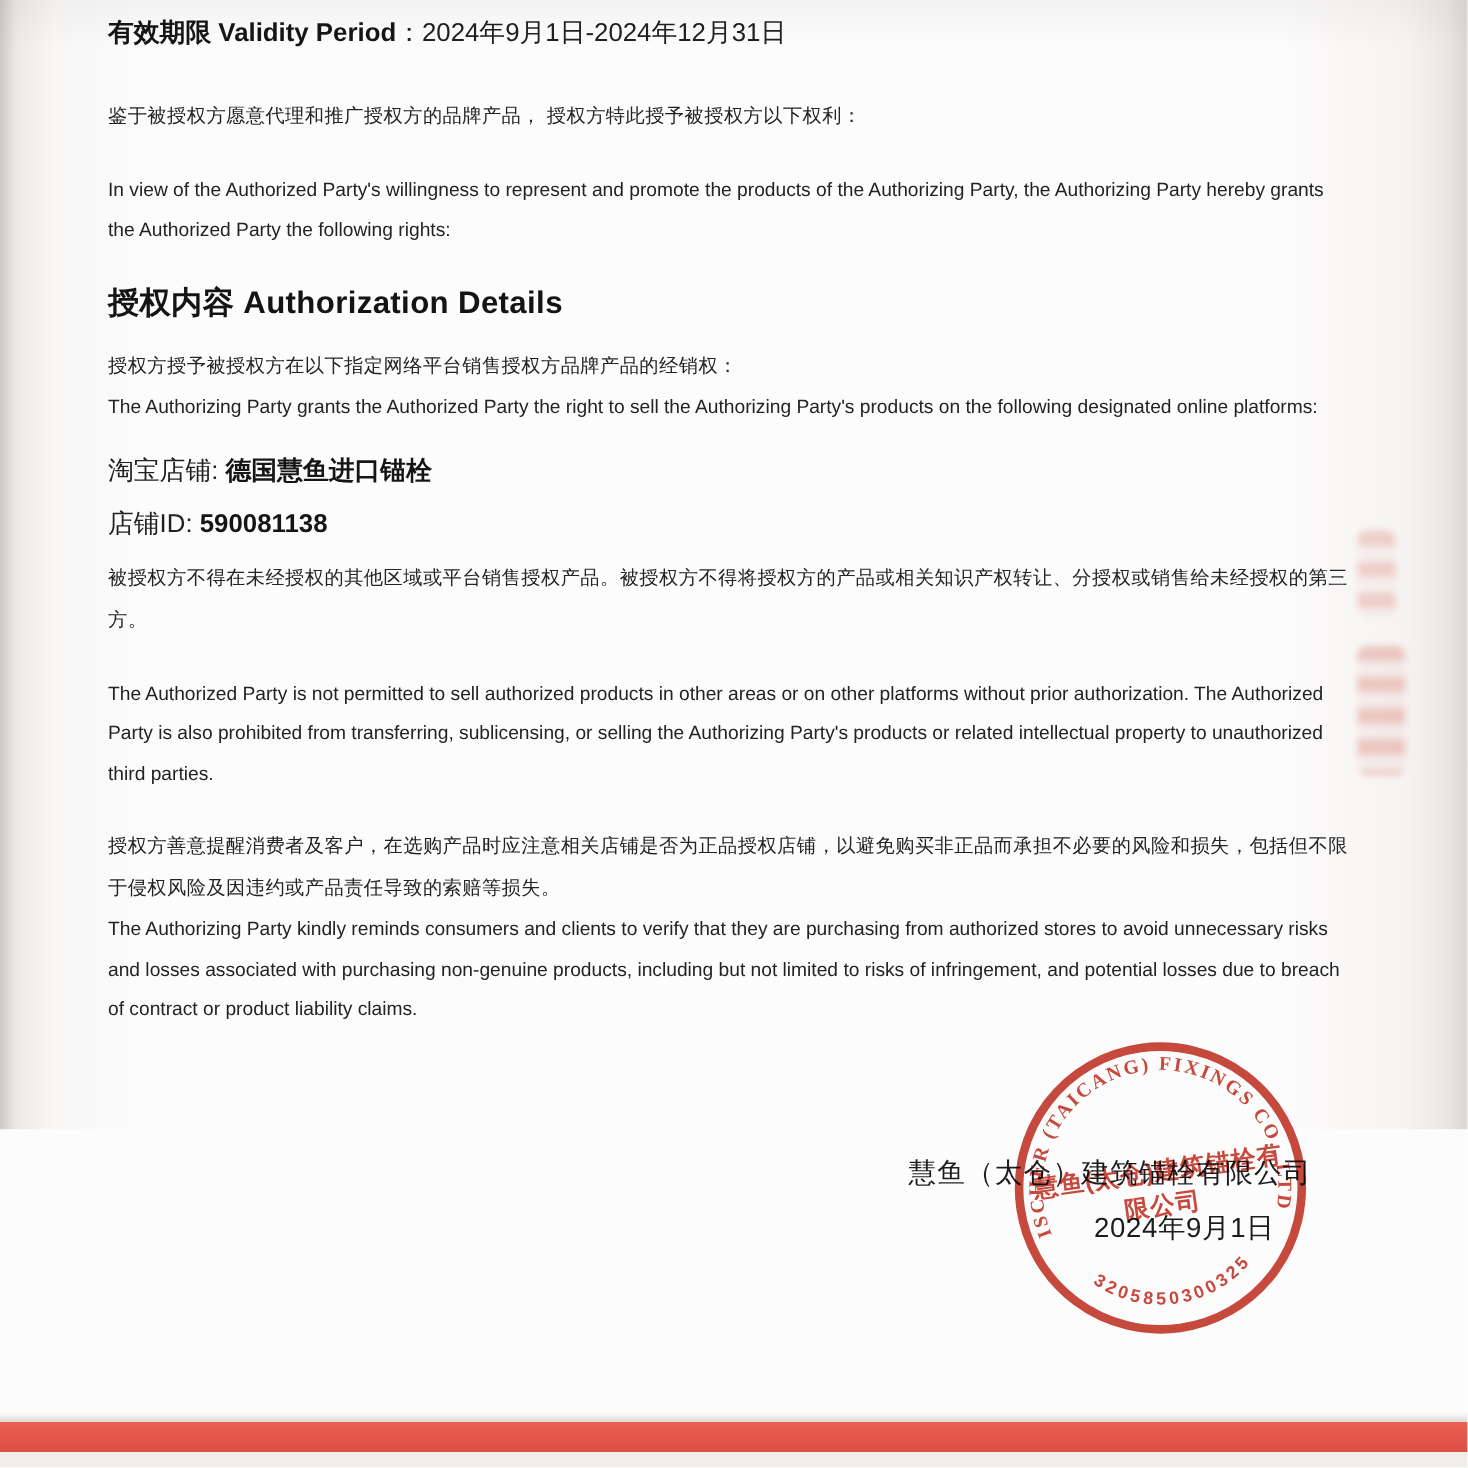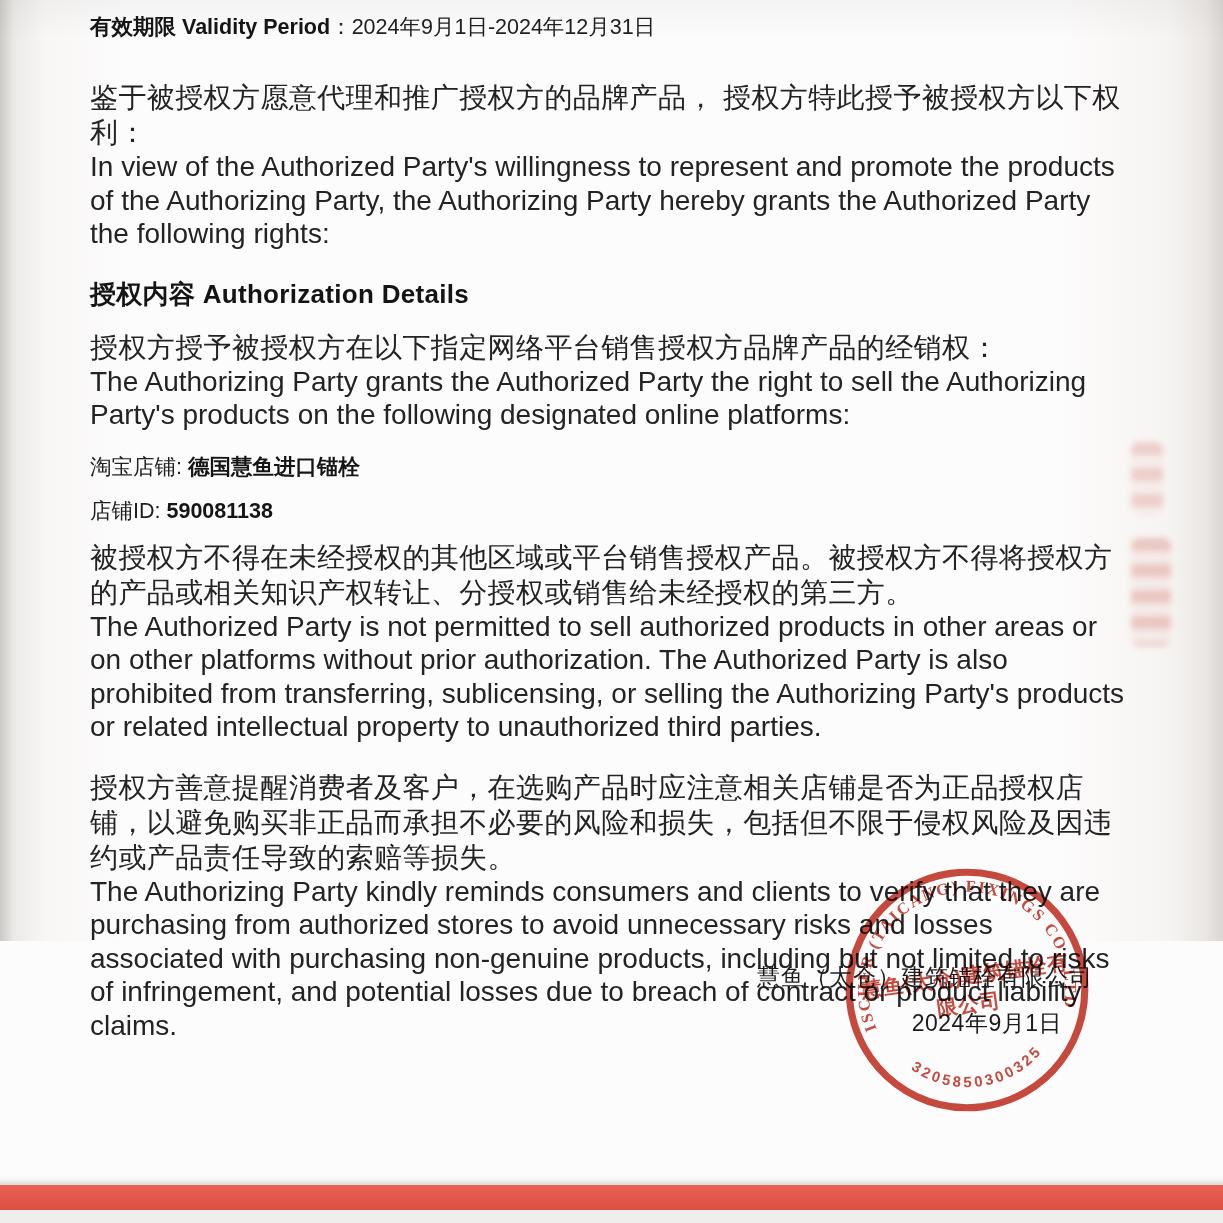--- a/index.html
+++ b/index.html
@@ -20,26 +20,26 @@
     background:linear-gradient(180deg, rgba(0,0,0,.035), rgba(0,0,0,0) 40px);
   }
   .page {
     position:absolute; inset:0;
     padding:12px 95px 0 90px;
     color:#202022;
   }
   .line { font-size:21.5px; line-height:30px; }
   .b { font-weight:bold; color:#151517; }
   .validity { margin-bottom:38px; }
-  .para { font-size:28px; color:#232325; }
+  .para { font-size:16px; color:#232325; }
   .para.zh { line-height:35px; letter-spacing:.4px; }
   .para.en { line-height:33.5px; }
   .gap-s { margin-bottom:12px; }
   .gap-m { margin-bottom:20px; }
-  .gap-l { margin-bottom:26px; }
+  .gap-l { margin-bottom:26px;margin-top:27px; }
   h3.doc-heading {
     font-size:26px; font-weight:bold; color:#141416;
     margin-bottom:18px; letter-spacing:.3px;
   }
   .kv { margin-bottom:14px; }
   .signature {
     position:absolute; top:962px; right:130px;
     text-align:right; font-size:23px; color:#1c1c1e; line-height:30px;
   }
   .signature .company { letter-spacing:1px; }

